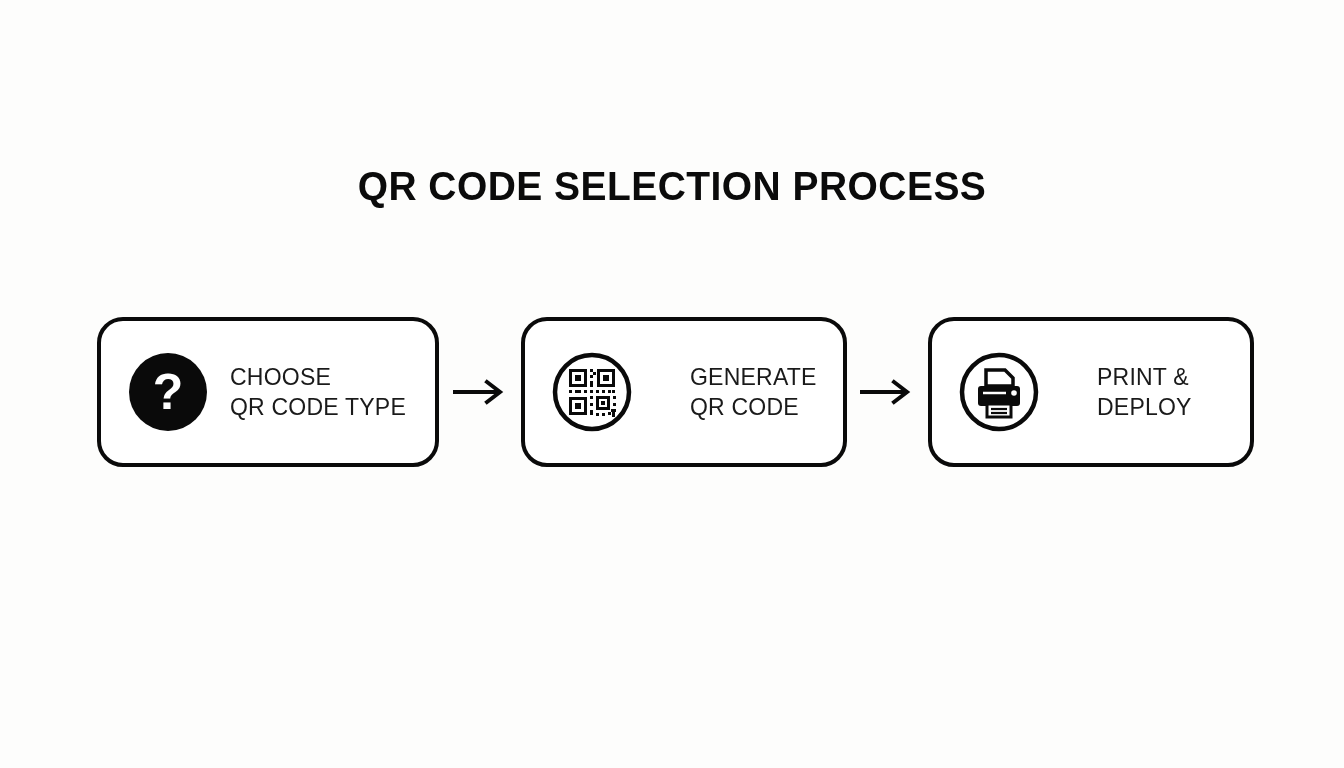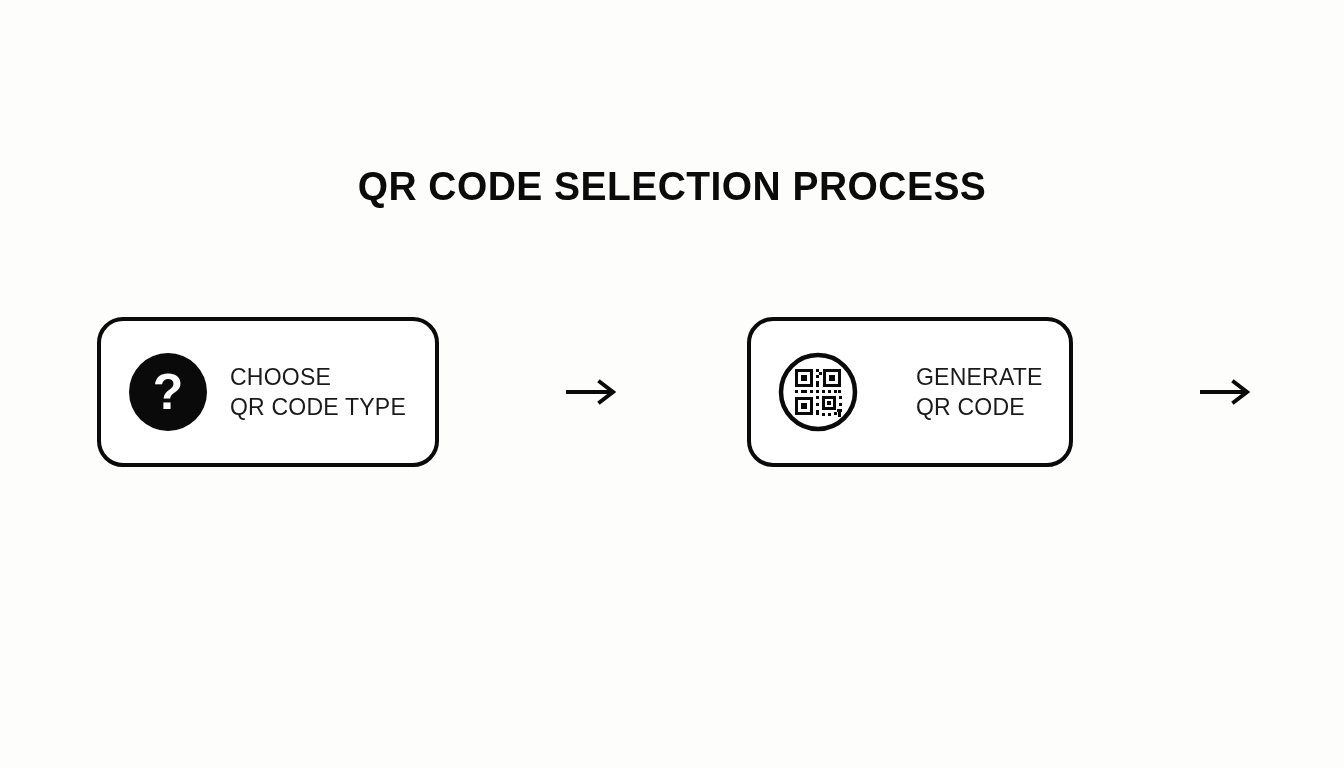--- a/index.html
+++ b/index.html
@@ -183,15 +183,37 @@
       </div>
     </div>
 
     <div class="arrow">
       <svg width="54" height="26" viewBox="0 0 54 26" aria-hidden="true">
         <line x1="2" y1="13" x2="44" y2="13" stroke="#0a0a0a" stroke-width="4" stroke-linecap="square"></line>
         <polyline points="34,3 47,13 34,23" fill="none" stroke="#0a0a0a" stroke-width="4" stroke-linecap="square" stroke-linejoin="miter"></polyline>
       </svg>
     </div>
 
+    <div class="step-box narrow">
+      <div class="icon-slot">
+        <svg class="icon-svg" width="80" height="80" viewBox="0 0 80 80" aria-hidden="true">
+          <circle cx="40" cy="40" r="37" fill="none" stroke="#0a0a0a" stroke-width="4.5"></circle>
+
+          <path d="M27 18 h19 l8 8 v8 H27 Z" fill="#ffffff" stroke="#0a0a0a" stroke-width="3.5" stroke-linejoin="miter"></path>
+
+          <rect x="19" y="34" width="42" height="20" rx="3" fill="#0a0a0a"></rect>
+
+          <line x1="24" y1="41" x2="47" y2="41" stroke="#ffffff" stroke-width="2.5"></line>
+          <circle cx="55" cy="41" r="2.8" fill="#ffffff"></circle>
+
+          <rect x="28" y="52" width="24" height="13" fill="#ffffff" stroke="#0a0a0a" stroke-width="3"></rect>
+          <line x1="32" y1="57" x2="48" y2="57" stroke="#0a0a0a" stroke-width="2.2"></line>
+          <line x1="32" y1="61" x2="48" y2="61" stroke="#0a0a0a" stroke-width="2.2"></line>
+        </svg>
+      </div>
+      <div class="step-label">
+        <span>PRINT &amp;</span>
+        <span class="l2">DEPLOY</span>
+      </div>
+    </div>
 
   </div>
 </div>
 
 </body></html>

